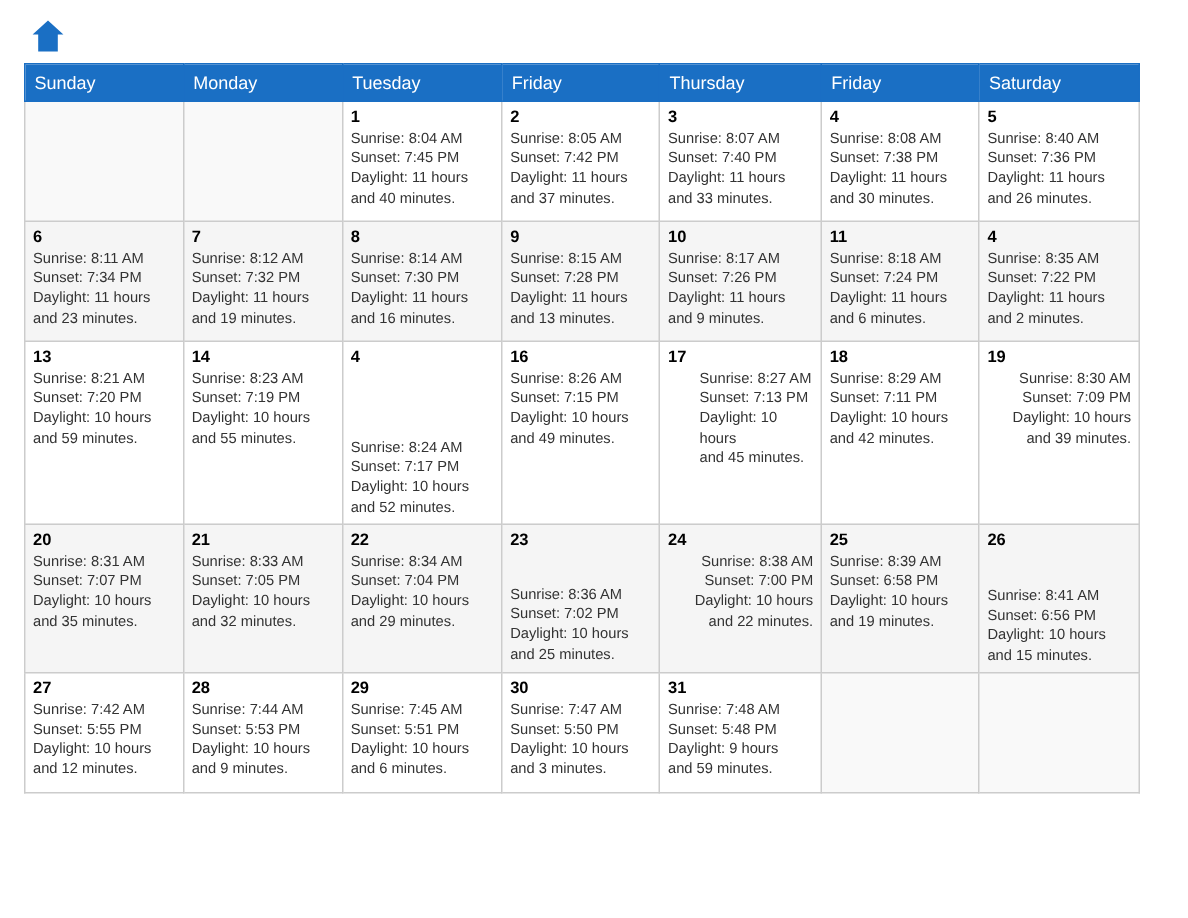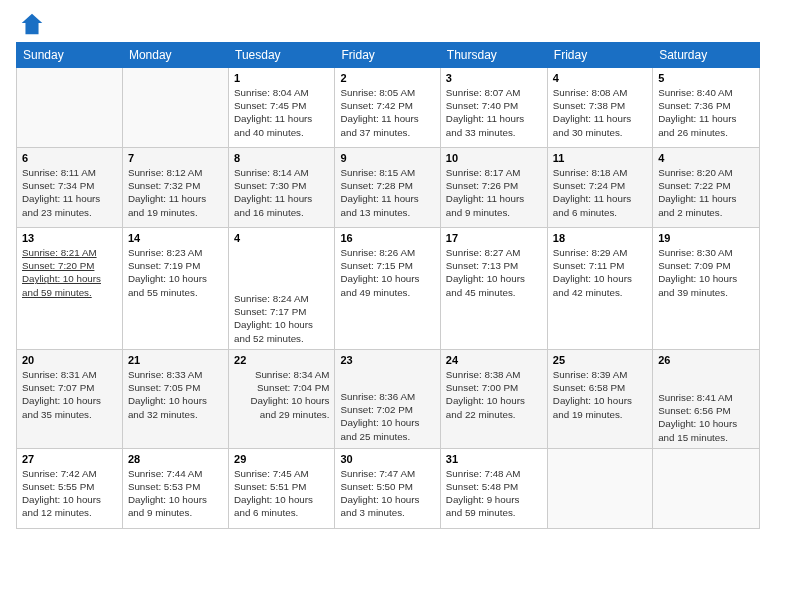--- a/index.html
+++ b/index.html
@@ -205,30 +205,30 @@
           </td>
           <td>
             <div class="day-num">11</div>
             <div class="day-info" style="white-space: pre-line;">Sunrise: 8:18 AM
 Sunset: 7:24 PM
 Daylight: 11 hours
 and 6 minutes.</div>
           </td>
           <td>
             <div class="day-num">4</div>
-            <div class="day-info" style="white-space: pre-line;">Sunrise: 8:20 AM
+            <div class="day-info" style="white-space: pre-line;">Sunrise: 8:35 AM
 Sunset: 7:22 PM
 Daylight: 11 hours
 and 2 minutes.</div>
           </td>
         </tr>
         <tr>
           <td>
             <div class="day-num">13</div>
-            <div class="day-info" style="white-space: pre-line; text-decoration: underline;">Sunrise: 8:21 AM
+            <div class="day-info" style="white-space: pre-line;">Sunrise: 8:21 AM
 Sunset: 7:20 PM
 Daylight: 10 hours
 and 59 minutes.</div>
           </td>
           <td>
             <div class="day-num">14</div>
             <div class="day-info" style="white-space: pre-line;">Sunrise: 8:23 AM
 Sunset: 7:19 PM
 Daylight: 10 hours
 and 55 minutes.</div>
@@ -242,35 +242,35 @@
           </td>
           <td>
             <div class="day-num">16</div>
             <div class="day-info" style="white-space: pre-line;">Sunrise: 8:26 AM
 Sunset: 7:15 PM
 Daylight: 10 hours
 and 49 minutes.</div>
           </td>
           <td>
             <div class="day-num">17</div>
-            <div class="day-info" style="white-space: pre-line;">Sunrise: 8:27 AM
+            <div class="day-info" style="white-space: pre-line; margin-left: 21px;">Sunrise: 8:27 AM
 Sunset: 7:13 PM
 Daylight: 10 hours
 and 45 minutes.</div>
           </td>
           <td>
             <div class="day-num">18</div>
             <div class="day-info" style="white-space: pre-line;">Sunrise: 8:29 AM
 Sunset: 7:11 PM
 Daylight: 10 hours
 and 42 minutes.</div>
           </td>
           <td>
             <div class="day-num">19</div>
-            <div class="day-info" style="white-space: pre-line;">Sunrise: 8:30 AM
+            <div class="day-info" style="white-space: pre-line; text-align: right;">Sunrise: 8:30 AM
 Sunset: 7:09 PM
 Daylight: 10 hours
 and 39 minutes.</div>
           </td>
         </tr>
         <tr>
           <td>
             <div class="day-num">20</div>
             <div class="day-info" style="white-space: pre-line;">Sunrise: 8:31 AM
 Sunset: 7:07 PM
@@ -279,35 +279,35 @@
           </td>
           <td>
             <div class="day-num">21</div>
             <div class="day-info" style="white-space: pre-line;">Sunrise: 8:33 AM
 Sunset: 7:05 PM
 Daylight: 10 hours
 and 32 minutes.</div>
           </td>
           <td>
             <div class="day-num">22</div>
-            <div class="day-info" style="white-space: pre-line; text-align: right;">Sunrise: 8:34 AM
+            <div class="day-info" style="white-space: pre-line;">Sunrise: 8:34 AM
 Sunset: 7:04 PM
 Daylight: 10 hours
 and 29 minutes.</div>
           </td>
           <td>
             <div class="day-num">23</div>
             <div class="day-info" style="white-space: pre-line; margin-top: 24px;">Sunrise: 8:36 AM
 Sunset: 7:02 PM
 Daylight: 10 hours
 and 25 minutes.</div>
           </td>
           <td>
             <div class="day-num">24</div>
-            <div class="day-info" style="white-space: pre-line;">Sunrise: 8:38 AM
+            <div class="day-info" style="white-space: pre-line; text-align: right;">Sunrise: 8:38 AM
 Sunset: 7:00 PM
 Daylight: 10 hours
 and 22 minutes.</div>
           </td>
           <td>
             <div class="day-num">25</div>
             <div class="day-info" style="white-space: pre-line;">Sunrise: 8:39 AM
 Sunset: 6:58 PM
 Daylight: 10 hours
 and 19 minutes.</div>

